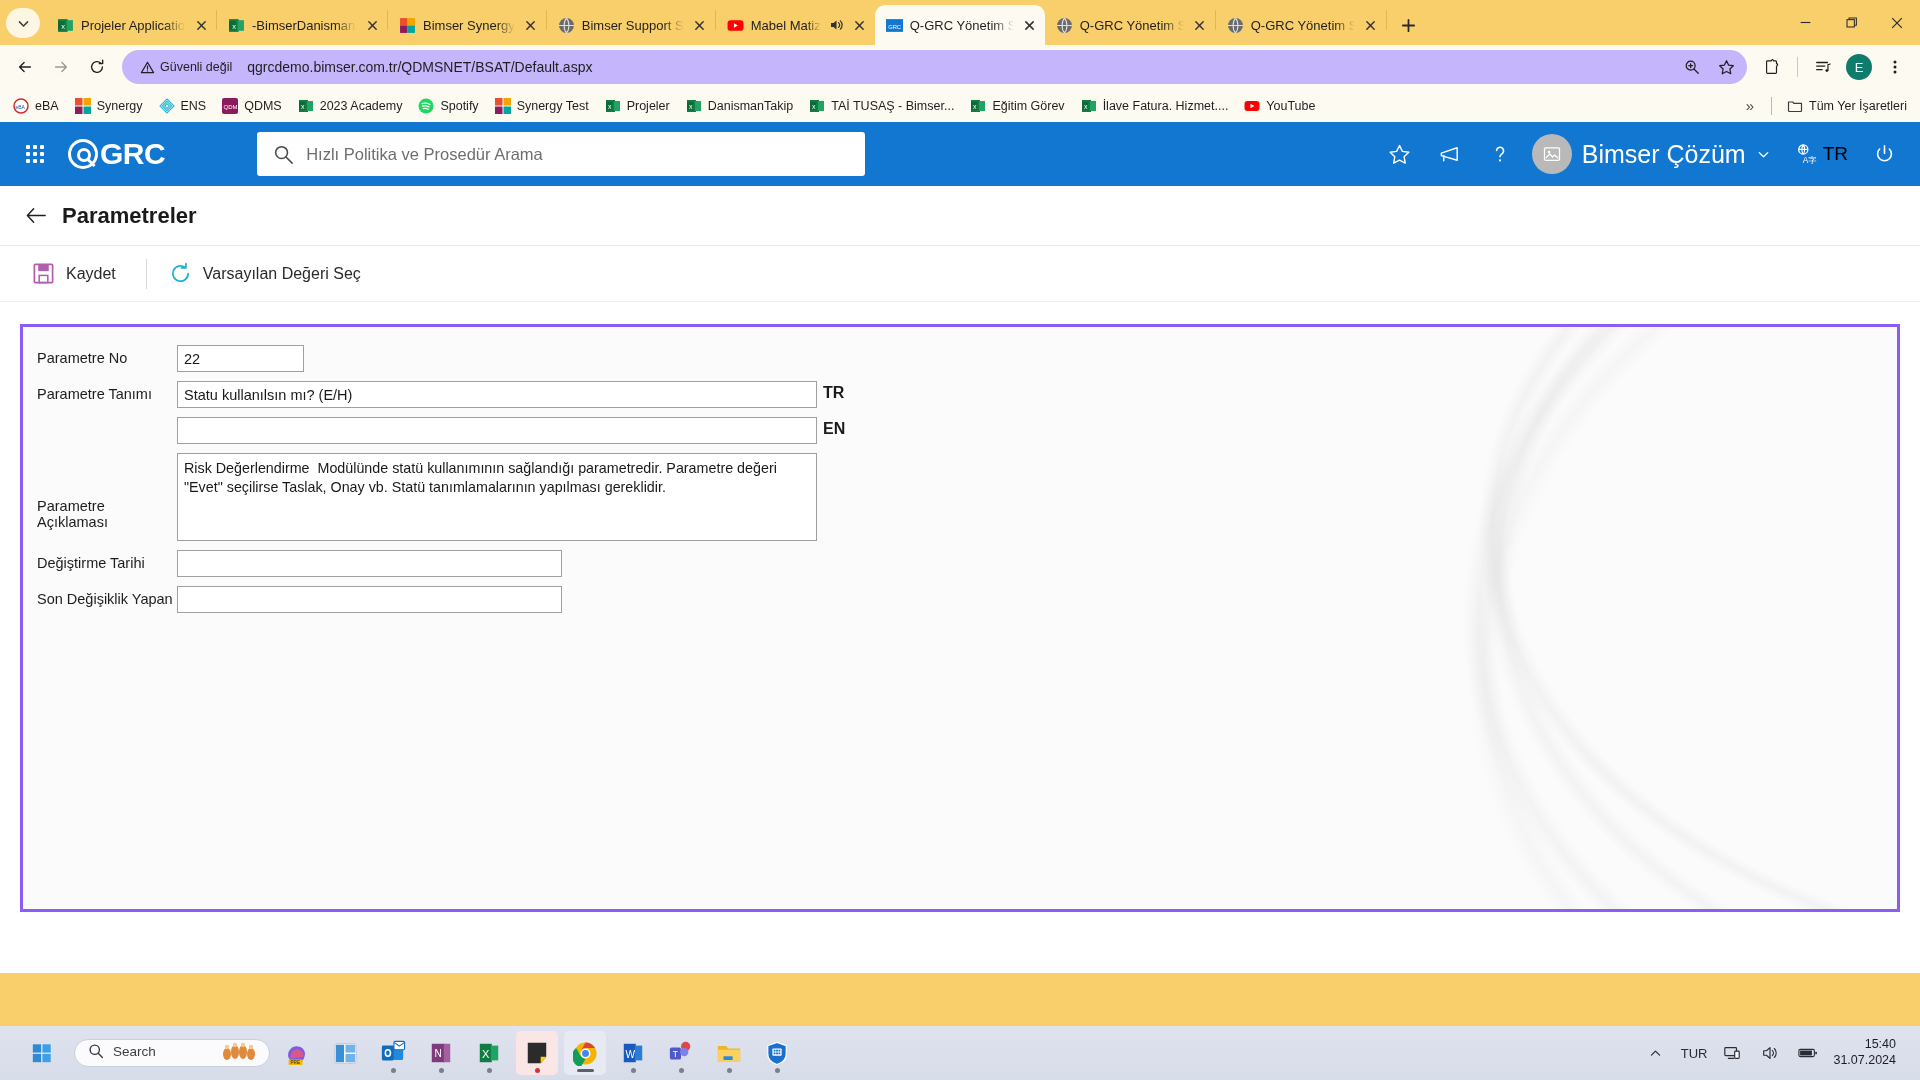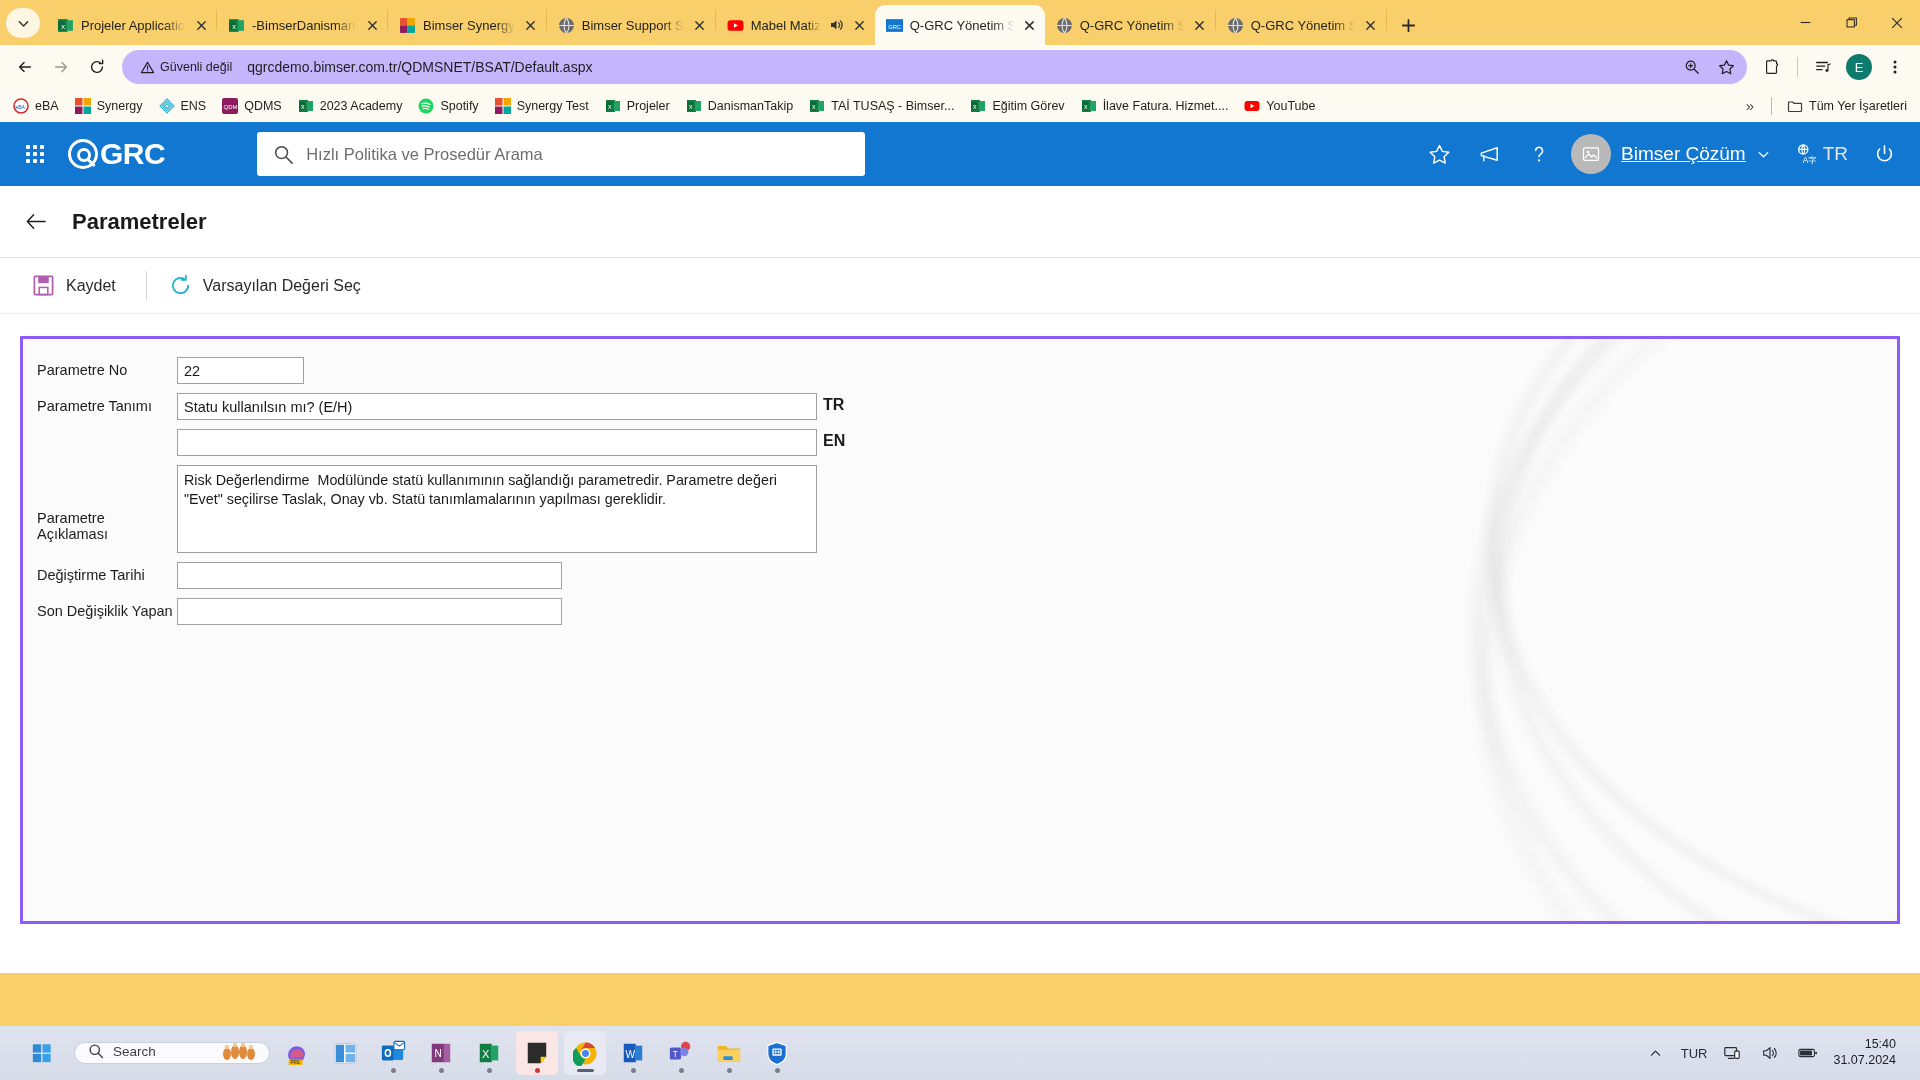--- a/index.html
+++ b/index.html
@@ -83,25 +83,25 @@
   .brand .bt { color:#fff; font-size: 30px; font-weight: 700; letter-spacing: -0.5px; }
   .searchbox {
     width: 608px; height: 44px; background: #fff; border-radius: 3px;
     display: flex; align-items: center; padding: 0 16px; gap: 12px; margin-left: 92px; flex:none;
   }
   .searchbox .ph { font-size: 16.5px; color: #6e6e6e; }
   .app-actions { margin-left: auto; display: flex; align-items: center; gap: 6px; }
   .app-ic { width: 44px; height: 44px; display:flex; align-items:center; justify-content:center; color:#fff; flex:none; }
   .user-chip { display:flex; align-items:center; gap:10px; padding: 0 10px 0 4px; flex:none; }
   .user-av { width: 40px; height: 40px; border-radius: 20px; background: #b9b9b9; display:flex; align-items:center; justify-content:center; flex:none;}
-  .user-name { color:#fff; font-size: 19px; white-space: nowrap; text-decoration: underline; }
-  .lang-chip { display:flex; align-items:center; gap:6px; color:#e5e5e5; padding:0 8px; flex:none; }
+  .user-name { color:#fff; font-size: 25px; white-space: nowrap; }
+  .lang-chip { display:flex; align-items:center; gap:6px; color:#000000; padding:0 8px; flex:none; }
   .lang-chip .lt { font-size: 19px; }
 
-  .title-row { height: 72px; display:flex; align-items:center; gap: 22px; padding: 15px 22px; border-bottom: 1px solid #e6e6e6; }
+  .title-row { height: 60px; display:flex; align-items:center; gap: 12px; padding: 15px 22px; border-bottom: 1px solid #e6e6e6; }
   .back-arrow { width: 28px; height: 28px; display:flex; align-items:center; justify-content:center; color:#1f1f1f; flex:none; }
   .page-title { font-size: 22px; font-weight: 700; color:#1a1a1a; }
 
   .toolbar { height: 56px; display:flex; align-items:center; padding: 0 24px; gap: 0; border-bottom: 1px solid #ececec; }
   .tb-btn { display:flex; align-items:center; gap: 11px; padding: 6px 16px 6px 8px; border-radius: 3px; flex:none; }
   .tb-btn .lbl { font-size: 16px; color: #2a2a2a; white-space: nowrap; }
   .tb-div { width: 1px; height: 30px; background: #d9d9d9; margin: 0 14px; flex:none; }
 
   .form-panel {
     margin: 22px 20px; border: 3px solid #8b5cf6; background: #fbfbfb;
@@ -151,21 +151,21 @@
 
   
   .taskbar {
     height: 54px; width: 1920px;
     background: linear-gradient(180deg, #dfe3ef 0%, #d7dce9 100%);
     display:flex; align-items:center; padding: 0 8px; position: relative;
   }
   .tb-items { display:flex; align-items:center; gap: 6px; margin-left: 14px; }
   .win-logo { width: 40px; height: 40px; display:flex; align-items:center; justify-content:center; flex:none; }
   .search-pill {
-    width: 196px; height: 22px; background: #fbfbfd; border: 1px solid #c9cfdd; border-radius: 17px;
+    width: 196px; height: 28px; background: #fbfbfd; border: 1px solid #c9cfdd; border-radius: 17px;
     display:flex; align-items:center; gap: 9px; padding: 0 8px 4px 13px; margin-left: 6px; flex:none;
   }
   .search-pill .sl { font-size: 13.5px; color: #3d3d45; }
   .tb-app { width: 42px; height: 44px; display:flex; flex-direction:column; align-items:center; justify-content:center; position:relative; border-radius:5px; flex:none; }
   .tb-app .dot { position:absolute; bottom:2px; width:5px; height:5px; border-radius:50%; background:#7a7f8c; }
   .tb-app.active-accent { background: #fbe6e6; }
   .tb-app.active-accent .dot { background:#d13438; }
   .tb-app.focused { background: #e7eaf3; }
   .tb-app.focused .bar { position:absolute; bottom:3px; width:17px; height:3px; border-radius:2px; background:#5a5f6b; }
   .tray { position:absolute; right: 24px; display:flex; align-items:center; gap: 12px; }

